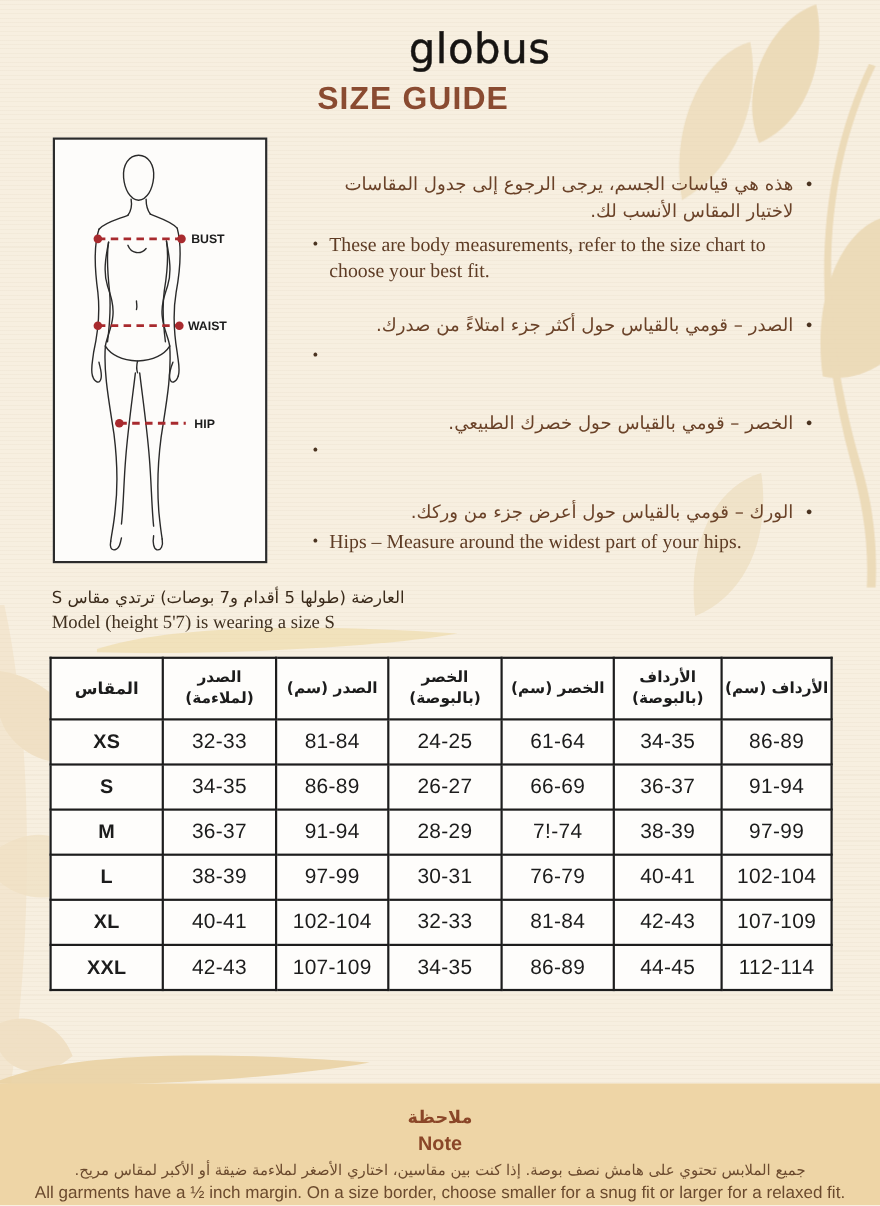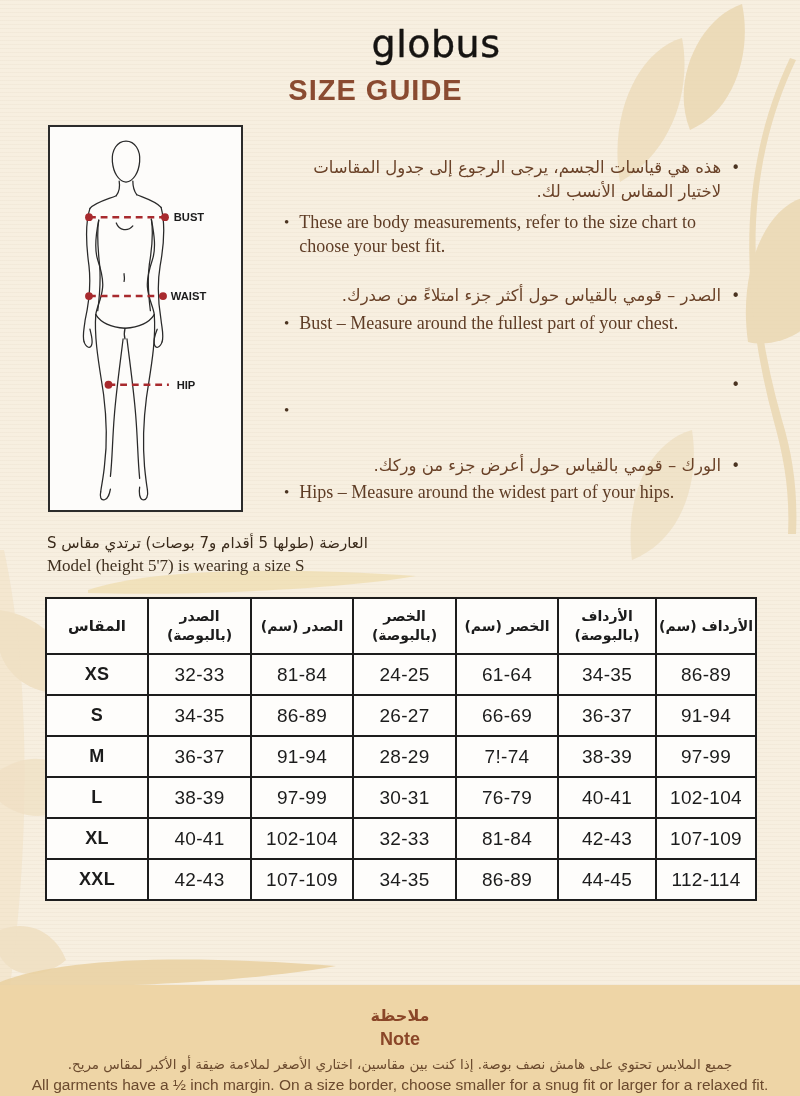--- a/index.html
+++ b/index.html
@@ -149,24 +149,24 @@
   <div class="bullet en" style="top:210px">
     <span class="dot">•</span>
     <span>These are body measurements, refer to the size chart to choose your best fit.</span>
   </div>
   <div class="bullet ar" style="top:284px">
     <span class="dot">•</span>
     <span>الصدر – قومي بالقياس حول أكثر جزء امتلاءً من صدرك.</span>
   </div>
   <div class="bullet en" style="top:311px">
     <span class="dot">•</span>
-    <span>Bust – Measure around the fullest part of your chest.</span>
   </div>
   <div class="bullet ar" style="top:373px">
     <span class="dot">•</span>
+    <span>الخصر – قومي بالقياس حول خصرك الطبيعي.</span>
   </div>
   <div class="bullet en" style="top:398px">
     <span class="dot">•</span>
   </div>
   <div class="bullet ar" style="top:454px">
     <span class="dot">•</span>
     <span>الورك – قومي بالقياس حول أعرض جزء من وركك.</span>
   </div>
   <div class="bullet en" style="top:480px">
     <span class="dot">•</span>
@@ -184,21 +184,21 @@
         <col style="width:103px">
         <col style="width:102px">
       <col style="width:103px">
         <col style="width:102px">
         <col style="width:98px">
         <col style="width:100px">
     </colgroup>
     <thead>
       <tr class="ar-row">
         <th class="hdr-ar" style="font-size:15px">المقاس</th>
-        <th class="hdr-ar">الصدر (بالبوصة)</th>
+        <th class="hdr-ar">الصدر (لملاءمة)</th>
         <th class="hdr-ar">الصدر (سم)</th>
         <th class="hdr-ar">الخصر (بالبوصة)</th>
         <th class="hdr-ar">الخصر (سم)</th>
         <th class="hdr-ar">الأرداف (بالبوصة)</th>
         <th class="hdr-ar">الأرداف (سم)</th>
       </tr>
     </thead>
     <tbody>
         <tr>
           <td class="size-cell">XS</td>

